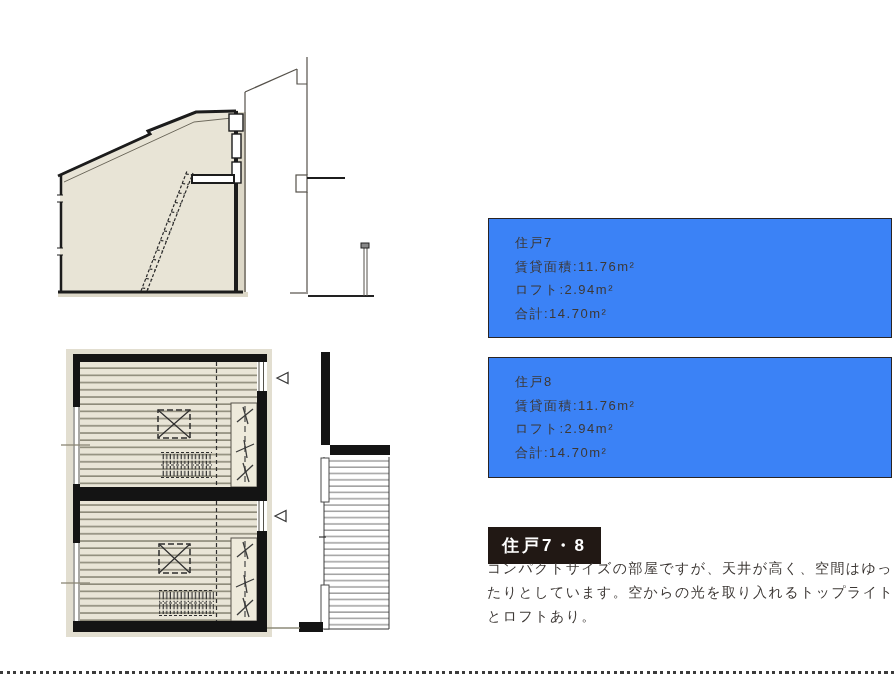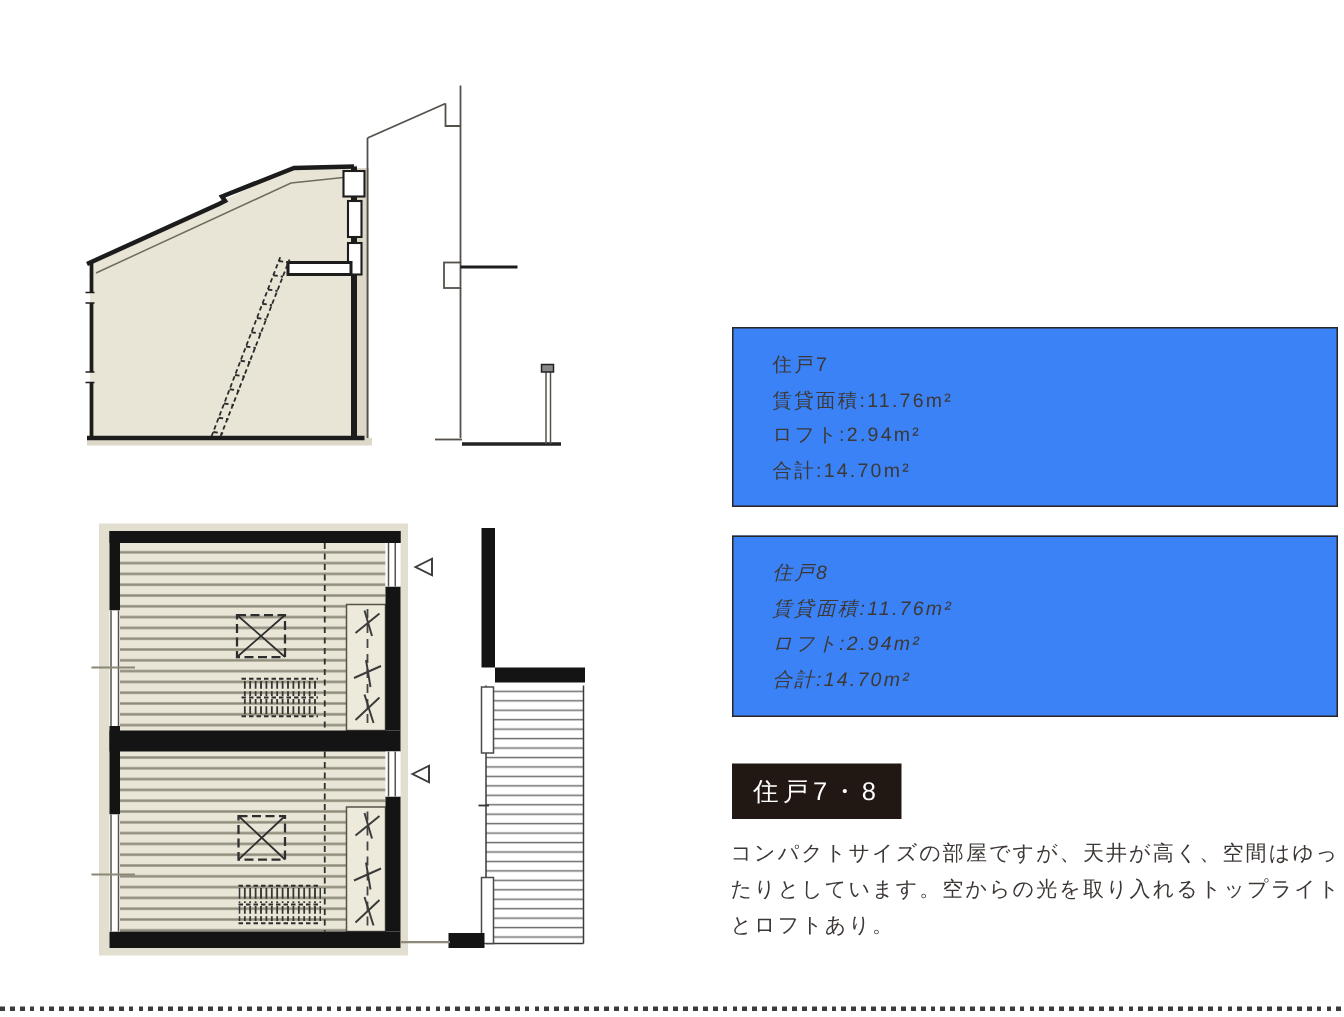--- a/index.html
+++ b/index.html
@@ -10,30 +10,30 @@
   }
   .screen{position:absolute;inset:0;width:896px;height:678px;background:#fff;}
   .drawing-layer{position:absolute;left:0;top:0;}
 
   .info-box{
     position:absolute;left:488px;width:404px;background:#3b82f6;
     border:1.5px solid #2a2423;box-sizing:border-box;
     padding:12px 0 0 26px;
   }
   .info-box.first{top:218px;height:120px;}
-  .info-box.second{top:357px;height:121px;font-style:italic;}
+  .info-box.second{top:357px;height:121px;}
   .info-line{
     font-size:13px;letter-spacing:1.5px;line-height:23.5px;color:#3d3835;
     white-space:nowrap;
   }
 
   .unit-title-block{
-    position:absolute;left:488px;top:509px;height:37px;
+    position:absolute;left:488px;top:527px;height:37px;
     background:#211814;color:#ffffff;display:inline-block;
-    font-size:17px;font-weight:normal;letter-spacing:3px;
+    font-size:17px;font-weight:bold;letter-spacing:3px;
     line-height:37px;padding:0 14px;white-space:nowrap;
   }
 
   .description{
     position:absolute;left:487px;top:556px;width:420px;color:#3d3835;
     font-size:14px;letter-spacing:1.4px;line-height:24px;
   }
   .description div{white-space:nowrap;}
 
   .dotted-separator{

